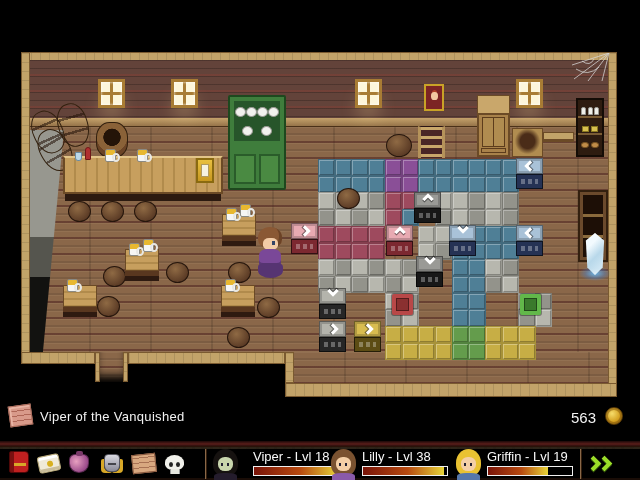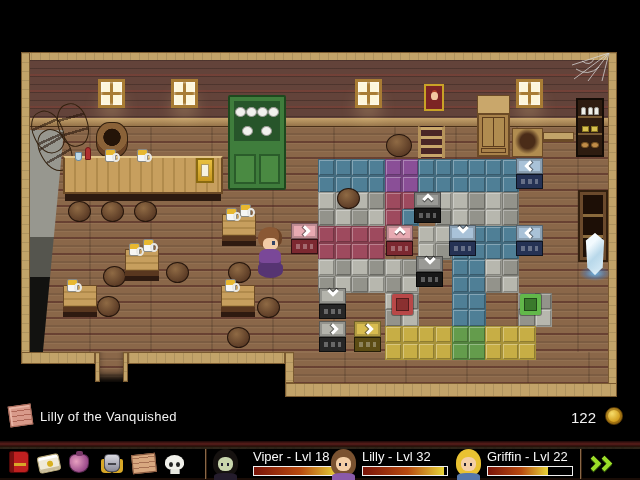--- a/index.html
+++ b/index.html
@@ -472,22 +472,22 @@
         <div class="p-hair"></div>
         <div class="p-face"></div>
         <div class="p-eye"></div>
         <div class="p-body"></div>
         <div class="p-skirt"></div>
       </div>
     </div>
 
   <div style="left:0;top:400px;width:640px;height:41px;">
     <div class="mapscroll" style="left:9px;top:5px;width:23px;height:21px;"></div>
-    <div class="loc-text" style="left:40px;top:9px;">Lilly of the Vanquished</div>
-    <div class="gold-text" style="right:44px;top:9px;">122</div>
+    <div class="loc-text" style="left:40px;top:9px;">Viper of the Vanquished</div>
+    <div class="gold-text" style="right:44px;top:9px;">563</div>
     <div class="coin" style="right:17px;top:7px;width:18px;height:18px;"></div>
   </div>
 
   <div class="sep" style="left:0;top:441px;width:640px;height:5px;"></div>
 
   <div id="menubar" style="left:0;top:446px;width:640px;height:34px;">
     <div class="ic" style="left:8px;top:3px;">
         <div class="ic-book" style="left:1px;top:1px;"></div>
       </div>
     <div class="ic" style="left:38px;top:3px;">
@@ -518,32 +518,32 @@
     <div class="hptrack" style="left:253px;top:19px;">
       <div class="hpfill" id="hp0" style="width: 100%;"></div>
     </div>
 
     <div class="pport" style="left:330px;top:2px;">
       <div class="pp-hair" id="hair1" style="background: rgb(122, 82, 48);"></div>
       <div class="pp-face" id="face1" style="background: rgb(244, 207, 166);"></div>
       <div class="pp-eyes"></div>
       <div class="pp-body" id="body1" style="background: rgb(138, 90, 170);"></div>
     </div>
-    <div class="pname" style="left:362px;top:2px;">Lilly - Lvl 32</div>
+    <div class="pname" style="left:362px;top:2px;">Lilly - Lvl 38</div>
     <div class="hptrack" style="left:362px;top:19px;">
       <div class="hpfill" id="hp1" style="width: 97%;"></div>
     </div>
 
     <div class="pport" style="left:455px;top:2px;">
       <div class="pp-hair" id="hair2" style="background: rgb(233, 194, 50);"></div>
       <div class="pp-face" id="face2" style="background: rgb(244, 207, 166);"></div>
       <div class="pp-eyes"></div>
       <div class="pp-body" id="body2" style="background: rgb(85, 119, 170);"></div>
     </div>
-    <div class="pname" style="left:487px;top:2px;">Griffin - Lvl 22</div>
+    <div class="pname" style="left:487px;top:2px;">Griffin - Lvl 19</div>
     <div class="hptrack" style="left:487px;top:19px;">
       <div class="hpfill" id="hp2" style="width: 72%;"></div>
     </div>
 
     <div class="vdiv" style="left:580px;top:2px;height:30px;"></div>
     <div style="left:588px;top:8px;width:30px;height:18px;">
       <div class="nextchev" style="left:0;top:3px;"></div>
       <div class="nextchev" style="left:11px;top:3px;"></div>
     </div>
   </div>

